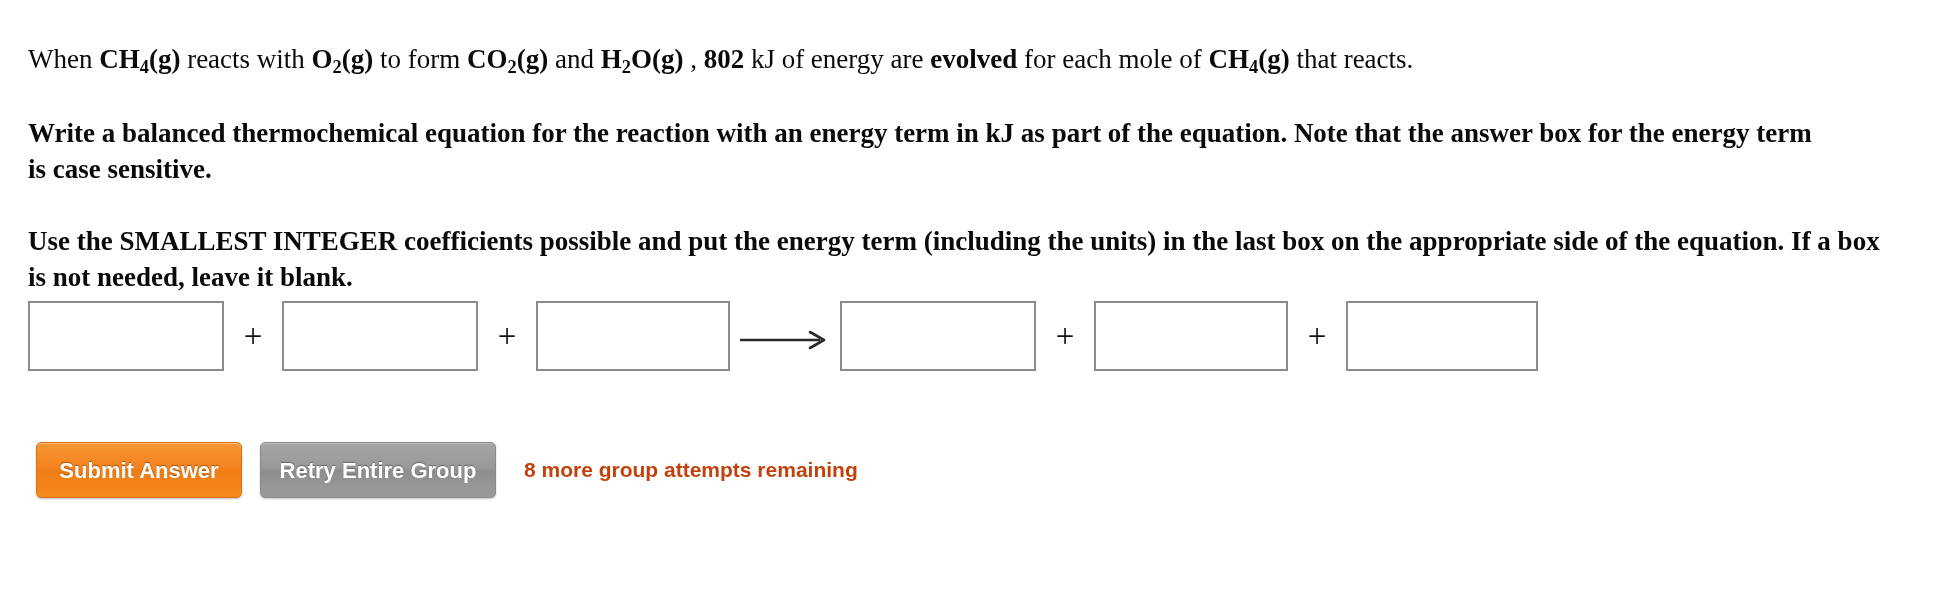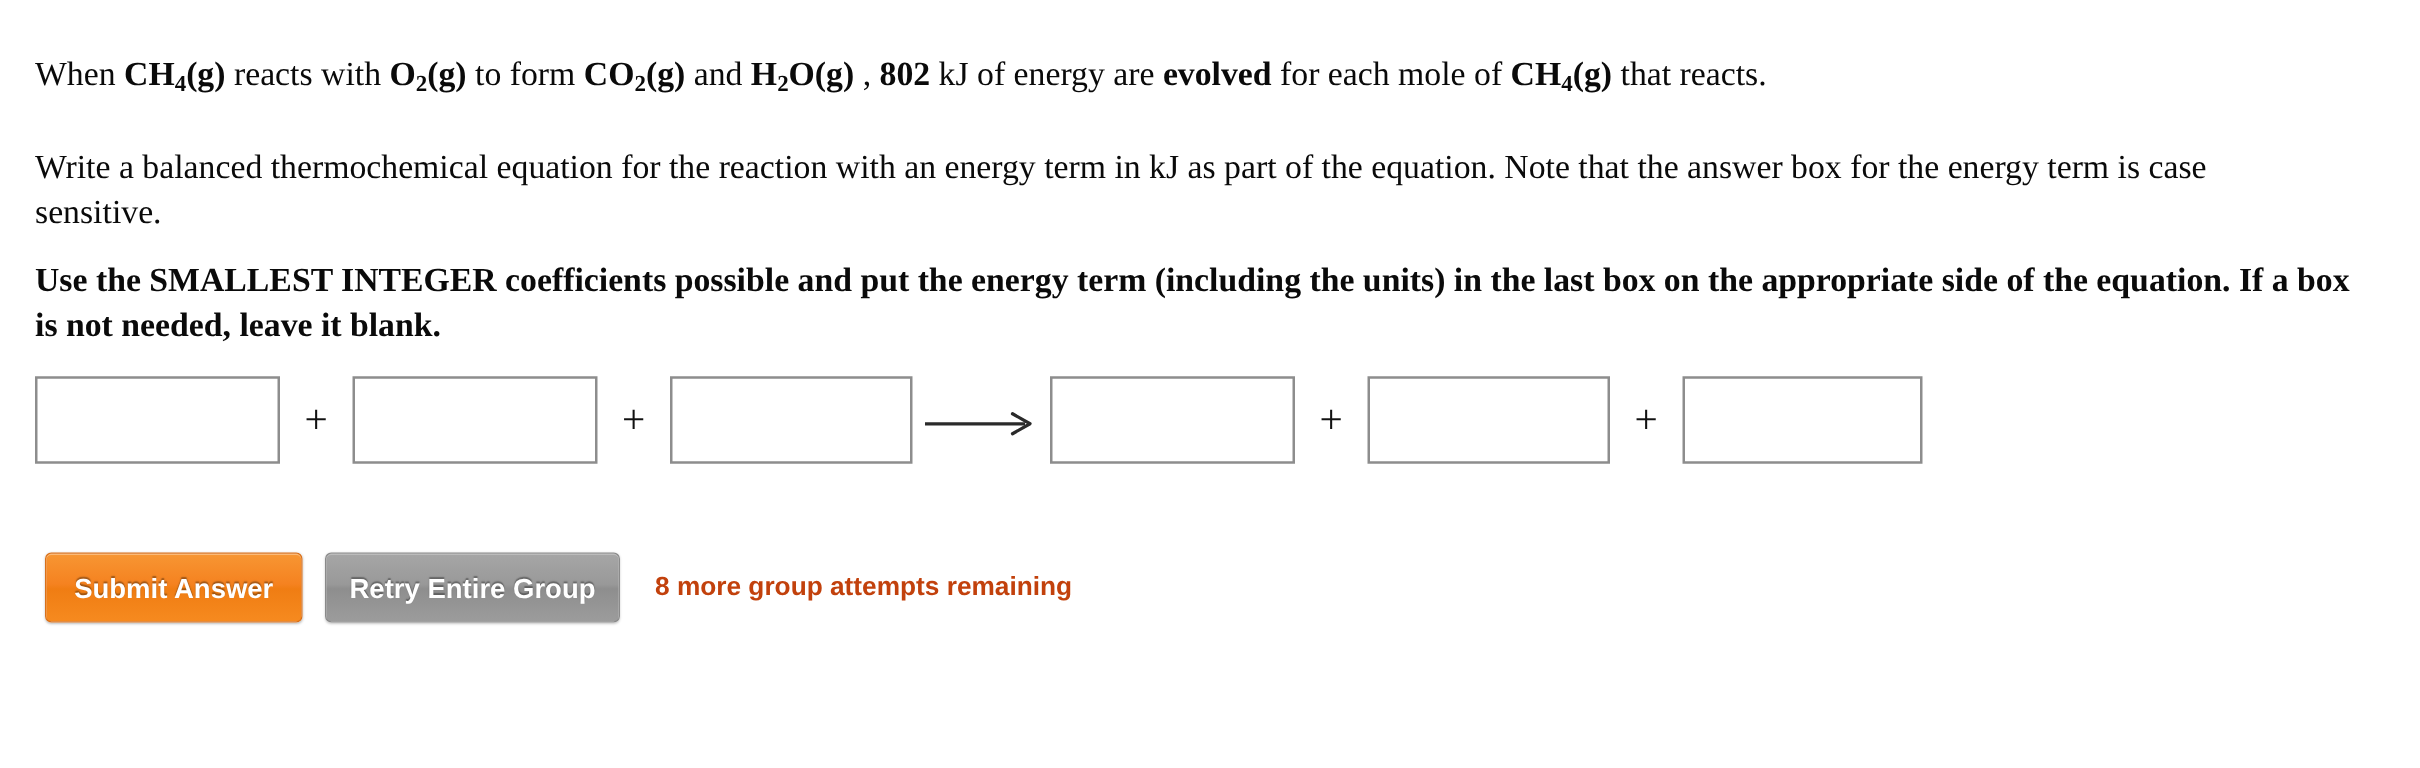--- a/index.html
+++ b/index.html
@@ -37,26 +37,27 @@
     left: 28px;
     top: 10px;
     width: 1880px;
   }
 
   .para-instructions {
     position: absolute;
     left: 28px;
     top: 84px;
     width: 1800px;
+    font-weight: bold;
   }
 
   .para-emphasis {
     position: absolute;
     left: 28px;
-    top: 175px;
+    top: 192px;
     width: 1870px;
     font-weight: bold;
   }
 
   b, .b { font-weight: bold; }
 
   sub {
     font-size: 0.68em;
     vertical-align: baseline;
     position: relative;

